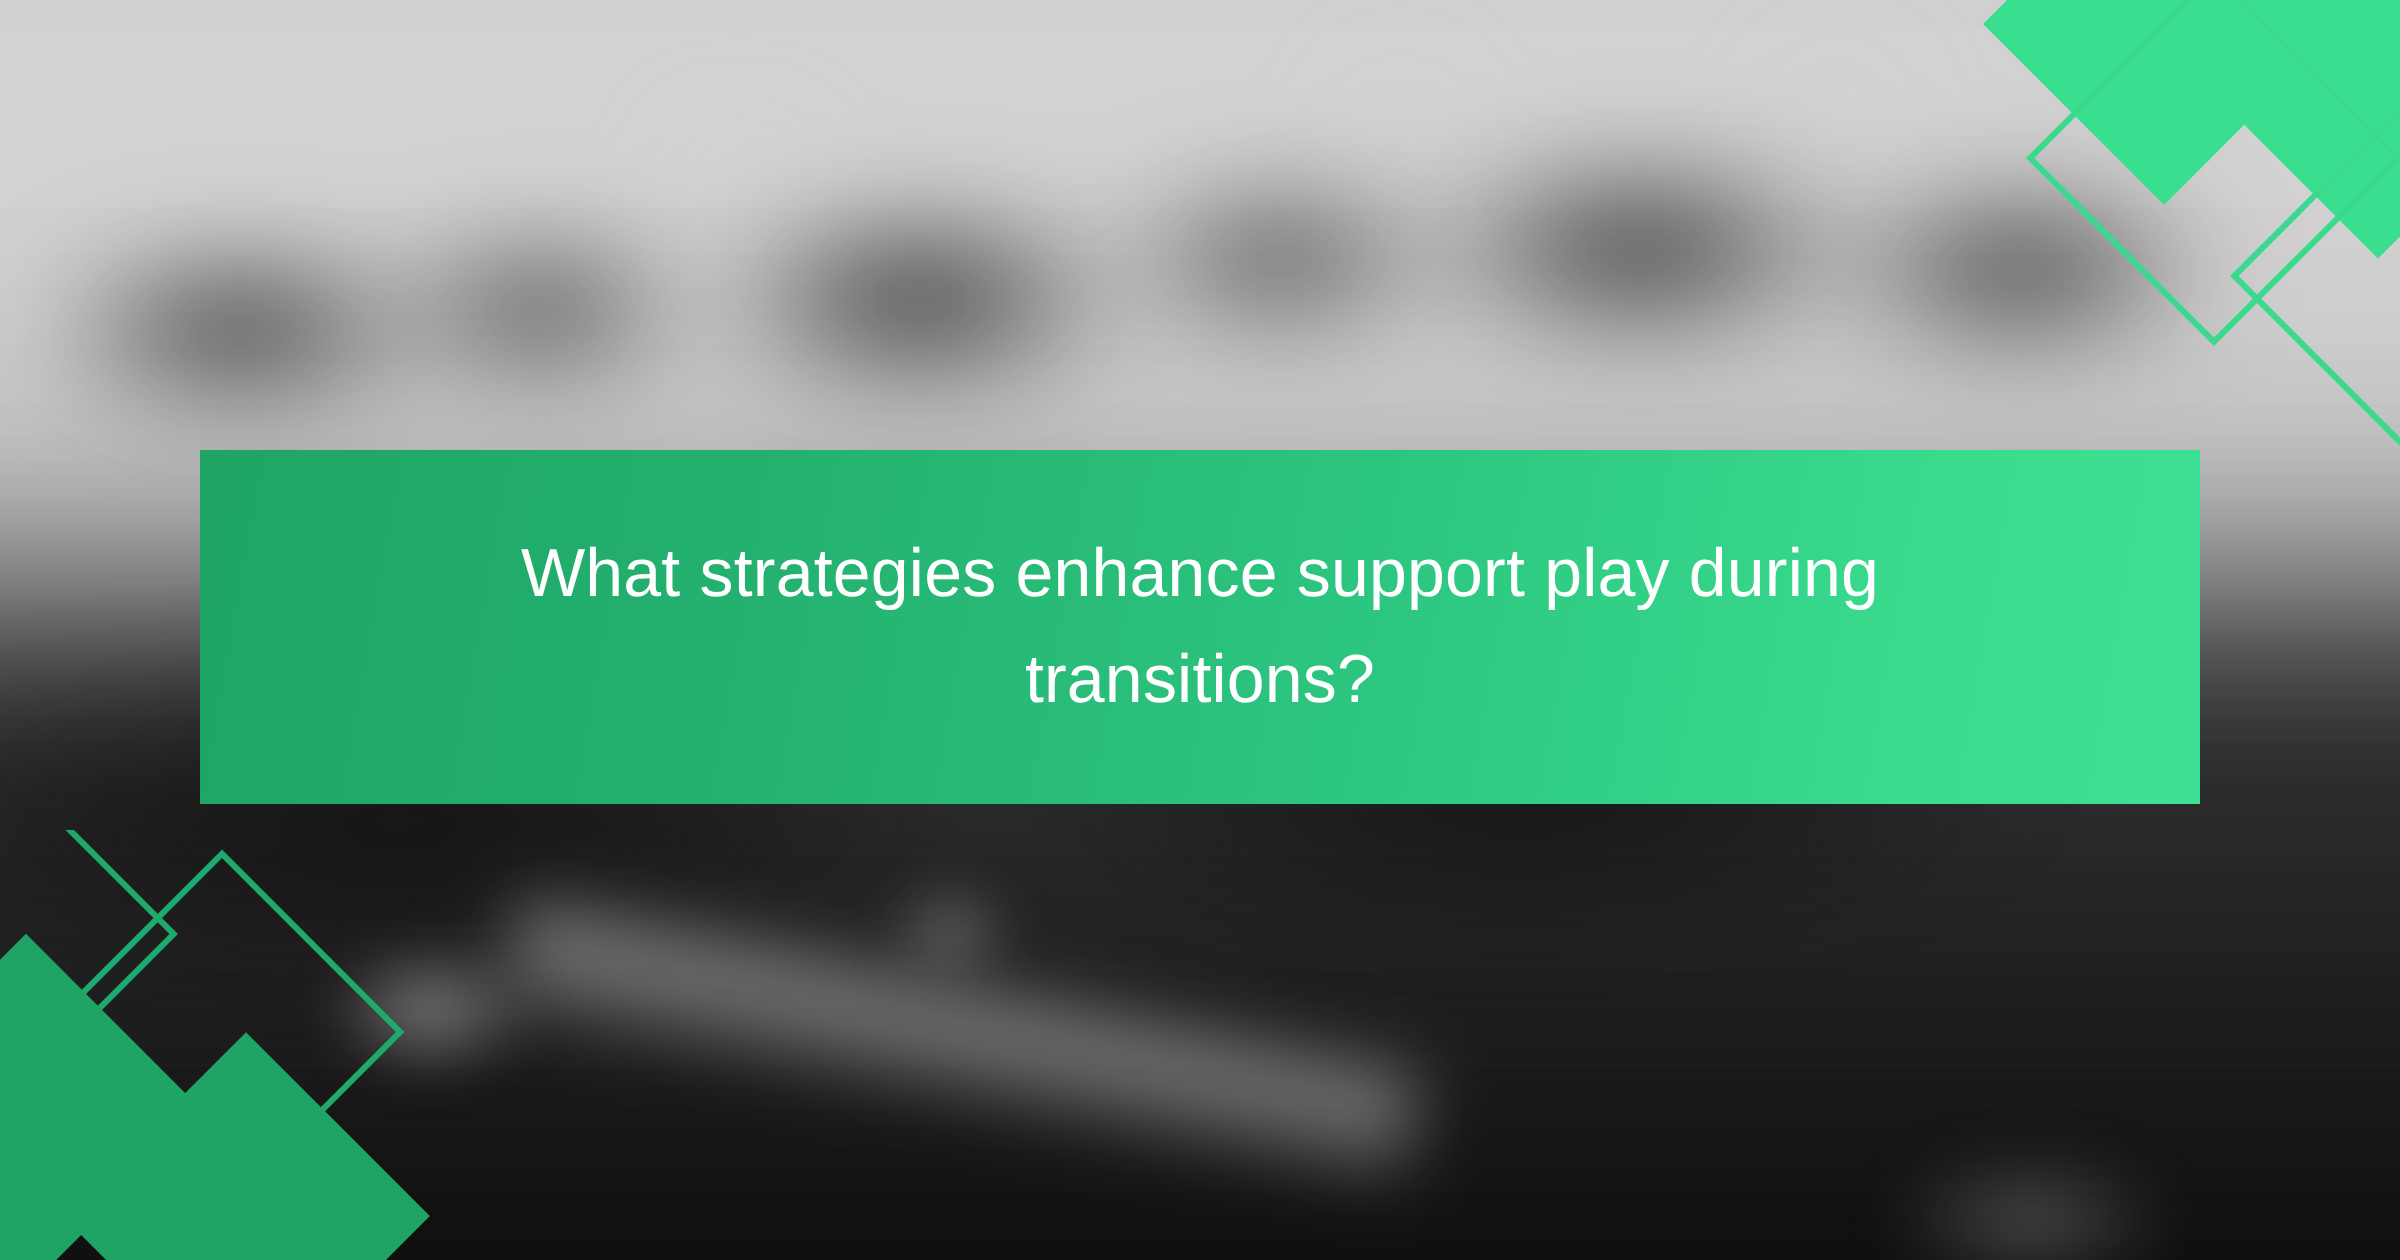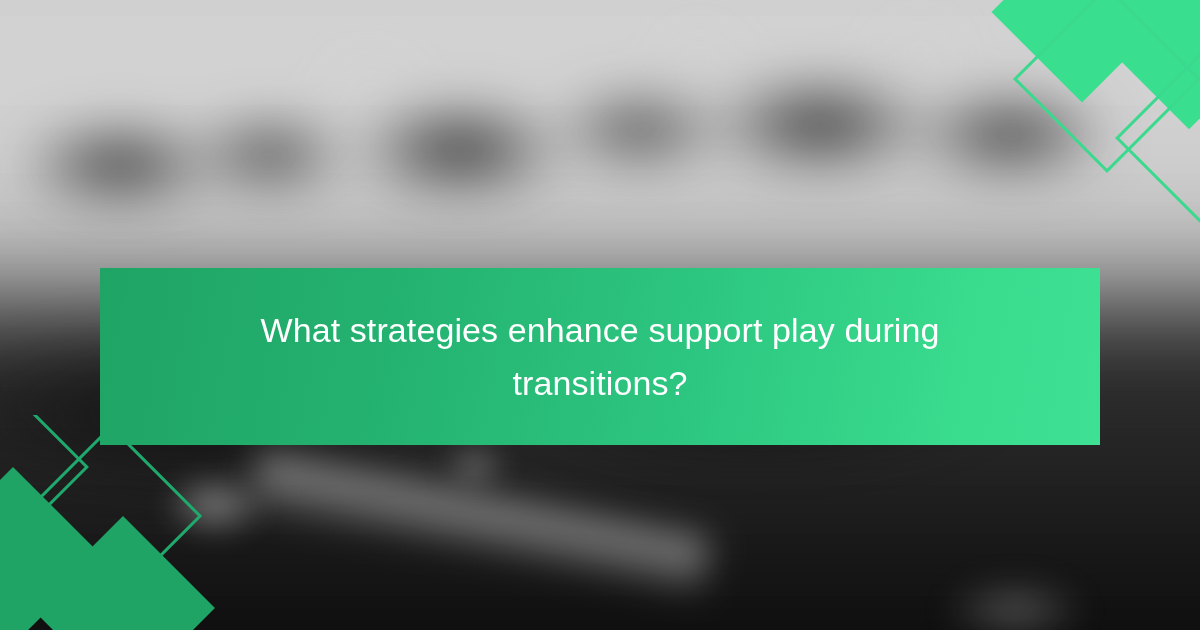--- a/index.html
+++ b/index.html
@@ -99,21 +99,20 @@
     left: 100px;
     top: 225px;
     width: 1000px;
     height: 177px;
     background: linear-gradient(100deg, #1fa465 0%, #24b170 28%, #2dc781 60%, #39db8d 85%, #3ee093 100%);
     display: flex;
     align-items: center;
     justify-content: center;
     box-sizing: border-box;
     padding: 0 56px;
-    margin-top: 43px;
   }
   #headline {
     margin: 0;
     color: #ffffff;
     font-size: 34px;
     font-weight: 400;
     line-height: 1.55;
     text-align: center;
     letter-spacing: .1px;
     max-width: 800px;

